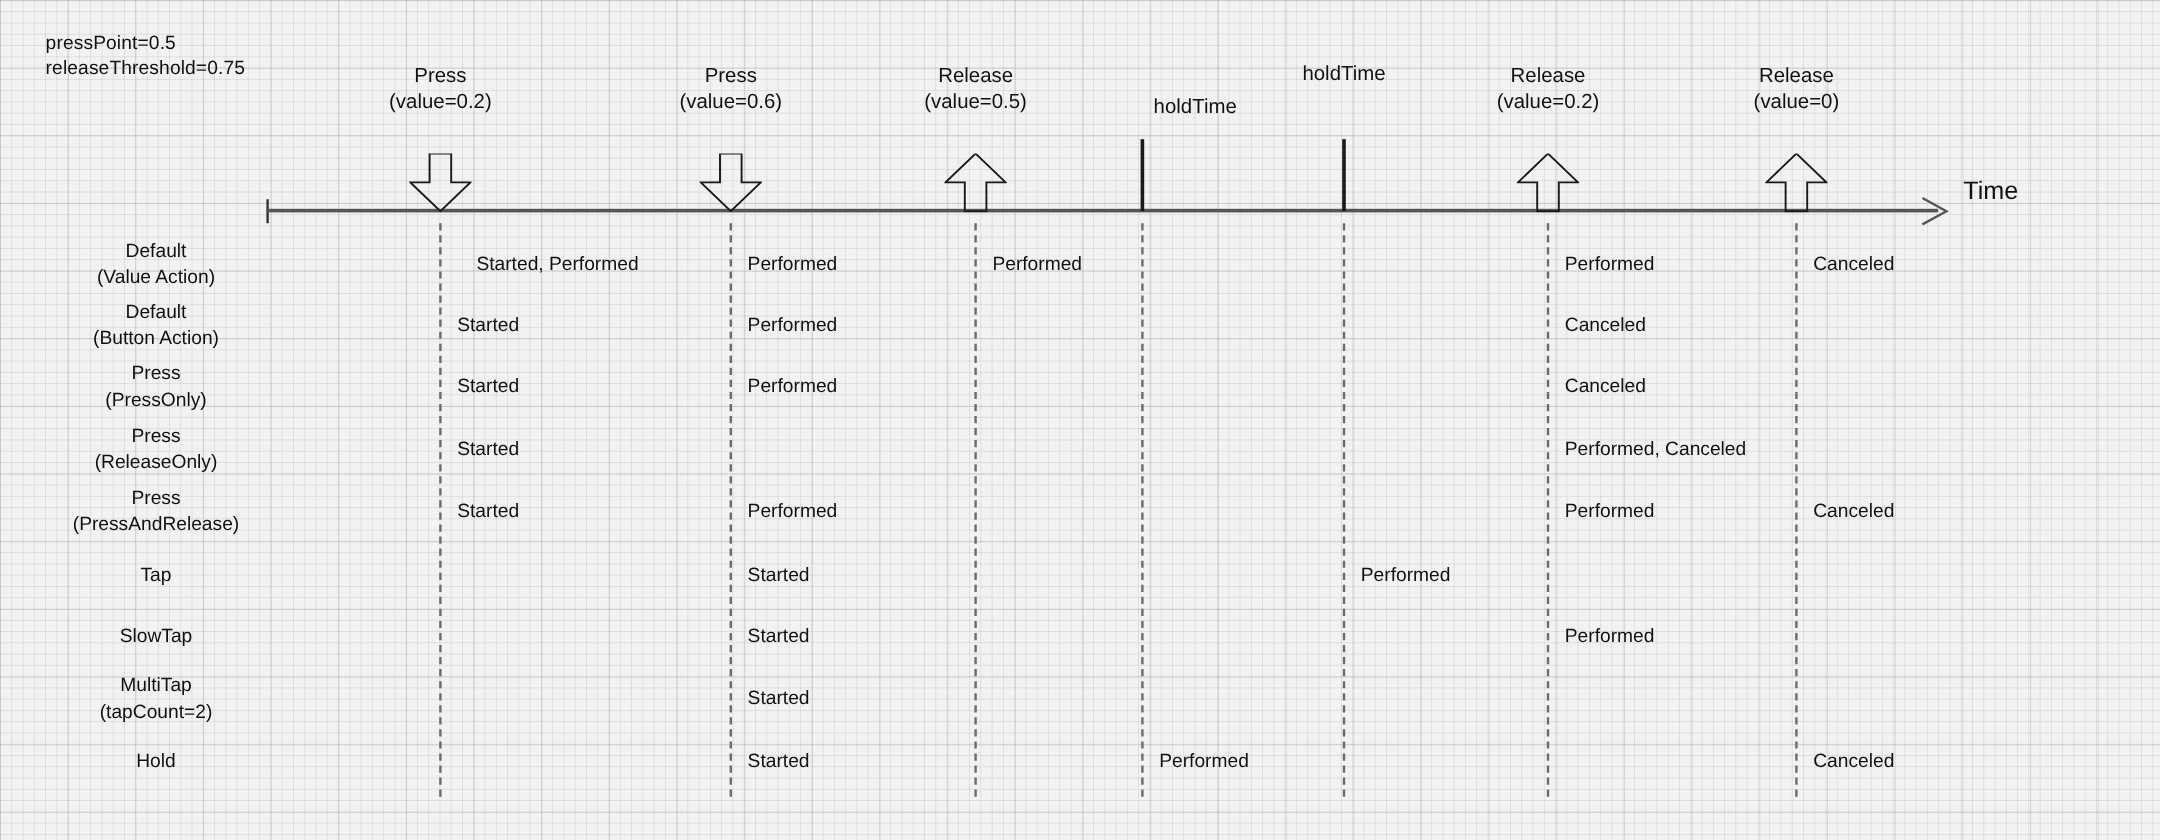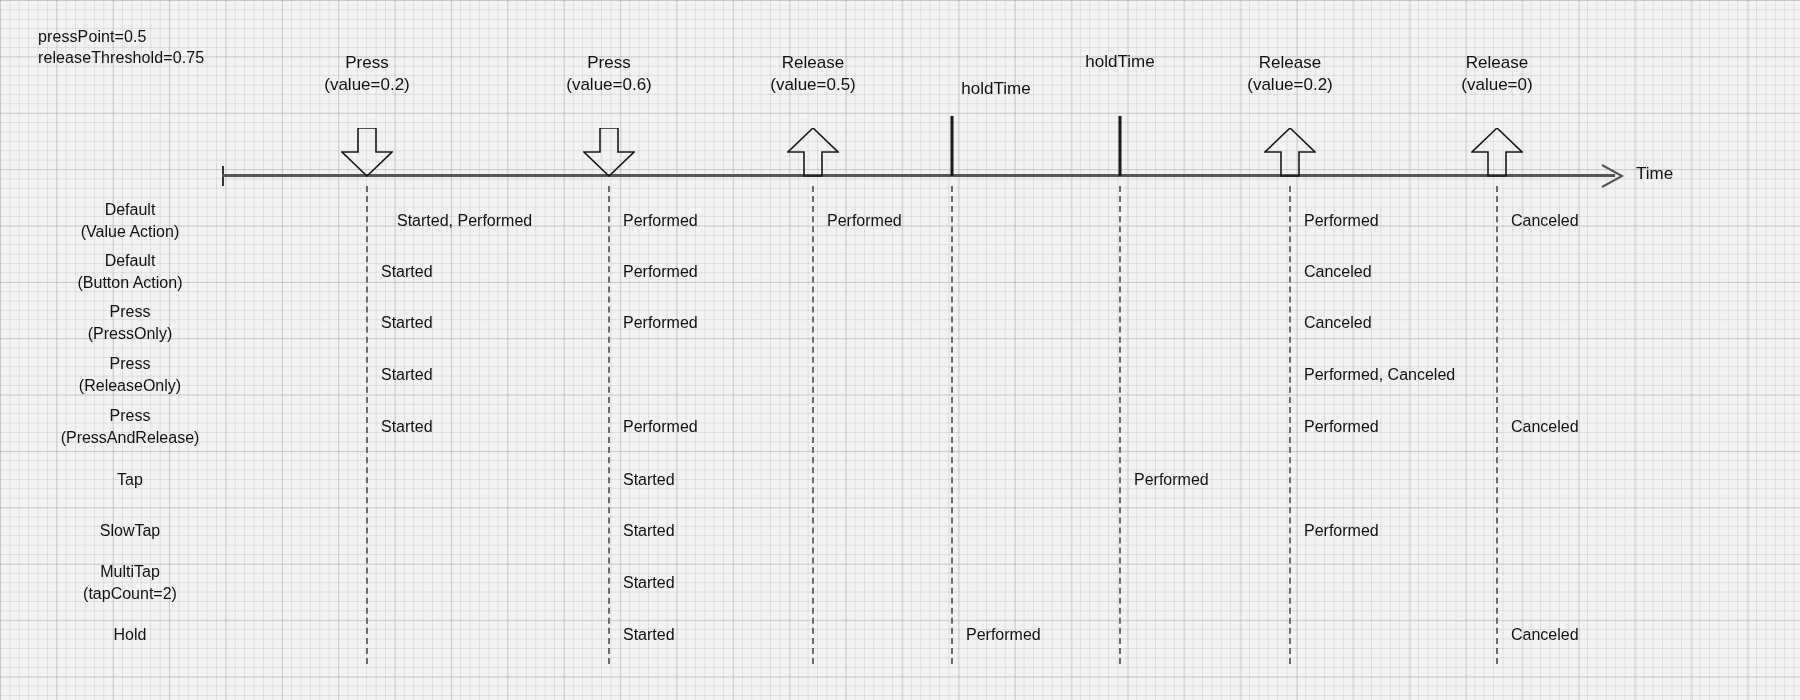--- a/index.html
+++ b/index.html
@@ -42,22 +42,22 @@
   }
   .axis-cap{
     position:absolute;left:222px;top:166px;
     width:2px;height:20px;background:#333;
   }
   .axis-head{
     position:absolute;left:1600px;top:163px;
     width:26px;height:26px;
   }
   .axis-label{
-    position:absolute;left:1636px;top:164px;
-    font-size:17px;
+    position:absolute;left:1636px;top:148px;
+    font-size:21px;
   }
 
   .marker{position:absolute;}
   .marker svg{display:block;}
 
   .tick{
     position:absolute;
     width:3px;background:#1a1a1a;
     transform:translateX(-50%);
   }

